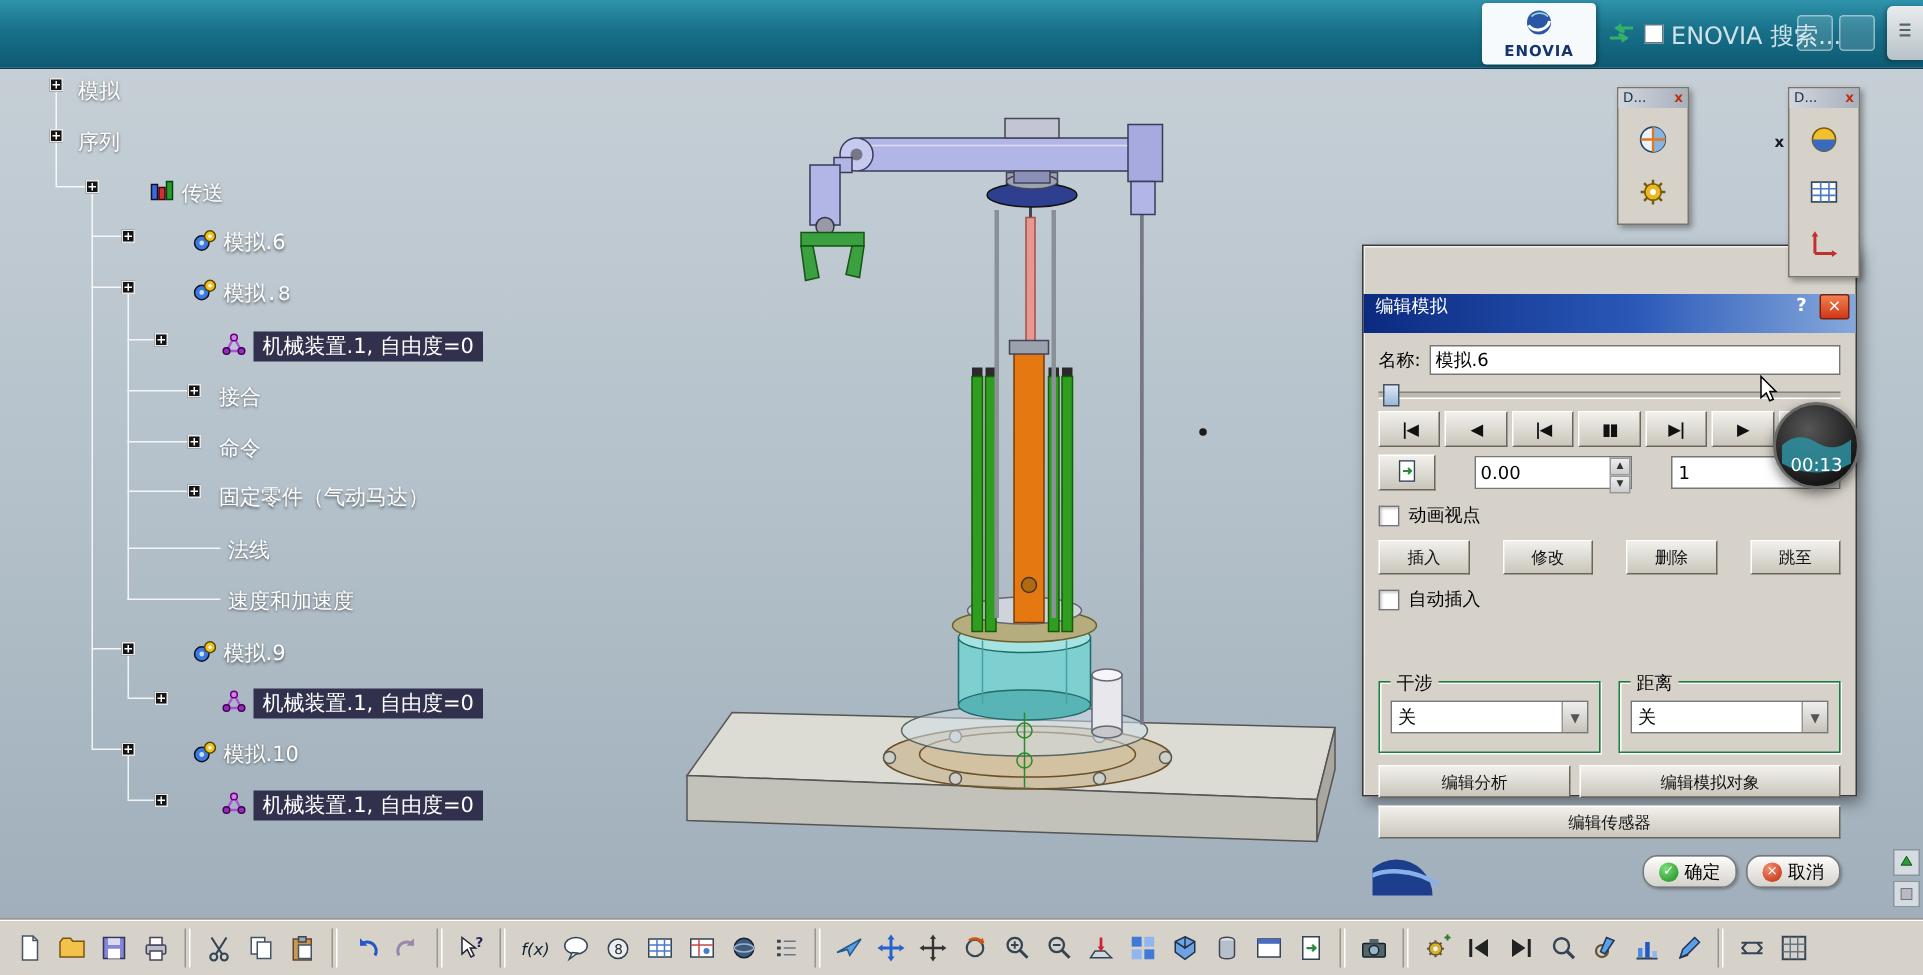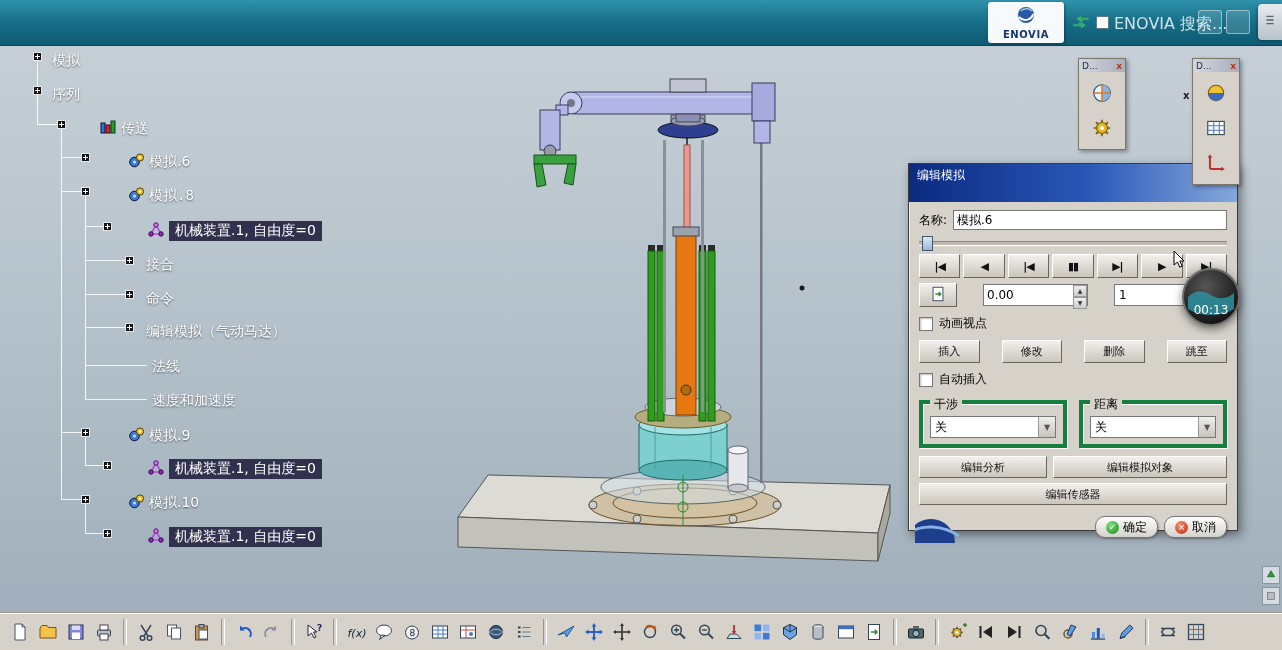--- a/index.html
+++ b/index.html
@@ -35,21 +35,21 @@
   .tplus{position:absolute;width:9px;height:9px;background:#141414;border:1px solid #e8e8e8;box-sizing:border-box;}
   .tplus:before{content:"";position:absolute;left:1px;right:1px;top:3px;height:1px;background:#fff;}
   .tplus:after{content:"";position:absolute;top:1px;bottom:1px;left:3px;width:1px;background:#fff;}
   .tline{position:absolute;background:rgba(255,255,255,.85);}
 
   
   .dlg{position:absolute;left:908px;top:118px;width:330px;height:368px;background:#d6d2ca;
     border:1px solid #3a3a3a;box-shadow:3px 4px 10px rgba(0,0,0,.45), inset 1px 1px 0 #f4f2ee;
     font-size:12px;color:#000;z-index:40;box-sizing:border-box;}
   .dlg-title{height:22px;background:linear-gradient(90deg,#0b2a80 0%,#2a58b8 55%,#85a8dc 100%);
-    display:flex;align-items:center;color:#fff;padding:0 4px 16px 8px;}
+    display:flex;align-items:flex-start;color:#fff;padding:0 4px 4px 8px;margin-top:32px;}
   .dlg-title .t{flex:1;}
   .btn-help{width:16px;text-align:center;color:#fff;font-weight:bold;cursor:default;}
   .btn-close{width:18px;height:15px;background:linear-gradient(180deg,#f08050,#d03818);
     border:1px solid #802008;color:#fff;font-size:11px;line-height:13px;text-align:center;
     border-radius:2px;margin-left:4px;cursor:default;}
   .dlg-body{padding:8px 10px 4px;}
   .row{display:flex;align-items:center;}
   .lblname{margin-right:6px;}
   input.txt{flex:1;height:18px;border:1px solid #777;background:#fff;font-size:12px;padding:0 3px;font-family:inherit;}
   .slider{position:relative;height:15px;margin:5px 0 4px;}
@@ -70,22 +70,22 @@
     background:linear-gradient(#eee,#ccc);border:1px solid #999;color:#333;}
   .combo{display:flex;height:22px;border:1px solid #777;background:#fff;flex:1;align-items:center;box-sizing:border-box;}
   .combo .val{flex:1;padding:0 4px;}
   .combo .arr{width:16px;align-self:stretch;background:linear-gradient(#eee,#c8c4ba);
     border-left:1px solid #999;display:flex;align-items:center;justify-content:center;font-size:8px;color:#555;}
   .chk-row{display:flex;align-items:center;gap:6px;margin:4px 0 8px;}
   .chk{width:12px;height:12px;background:#fff;border:1px solid #777;box-shadow:inset 1px 1px 2px rgba(0,0,0,.25);}
   .btn4{display:flex;gap:22px;margin:2px 0 8px;}
   .btn4 button{flex:1;height:23px;}
   .groups{display:flex;gap:12px;margin:12px 0 8px;}
-  .gbox{flex:1;position:relative;border:4px solid #15803d;box-shadow:inset 1px 1px 0 #fff,1px 1px 0 #fff;
-    padding:12px 7px 7px;height:48px;box-sizing:border-box;}
+  .gbox{flex:1;position:relative;border:1px solid #15803d;box-shadow:inset 1px 1px 0 #fff,1px 1px 0 #fff;
+    padding:12px 7px 7px;height:48px;box-sizing:border-box;margin-top:34px;}
   .gbox .gt{position:absolute;top:-8px;left:7px;background:#d6d2ca;padding:0 4px;}
   .gbox .combo{width:100%;}
   .btn2{display:flex;gap:6px;margin-bottom:5px;}
   .btn2 .ba{flex:0 0 128px;height:22px;}
   .btn2 .bb{flex:1;height:22px;}
   .wide{width:100%;height:22px;margin-bottom:6px;}
   .footer{position:relative;height:30px;}
   .planet{position:absolute;left:-4px;bottom:-2px;}
   .okc{position:absolute;right:0;bottom:3px;display:flex;gap:6px;}
   .okc button{height:22px;border-radius:10px;background:linear-gradient(180deg,#fdfdfb,#d4d2cc);
@@ -320,21 +320,21 @@
             </svg></span>
           <span class="lbl sel">机械装置.1, 自由度=0</span>
         </div>
         <div class="trow" style="left: 146px; top: 210px;">
           <span class="lbl">接合</span>
         </div>
         <div class="trow" style="left: 146px; top: 244px;">
           <span class="lbl">命令</span>
         </div>
         <div class="trow" style="left: 146px; top: 277px;">
-          <span class="lbl">编辑模拟（气动马达）</span>
+          <span class="lbl">固定零件（气动马达）</span>
         </div>
         <div class="trow" style="left: 152px; top: 312px;">
           <span class="lbl">法线</span>
         </div>
         <div class="trow" style="left: 152px; top: 346px;">
           <span class="lbl">速度和加速度</span>
         </div>
         <div class="trow" style="left: 128px; top: 381px;">
           <span><svg viewBox="0 0 16 16" width="16" height="16">
               <circle cx="6.5" cy="10" r="4.8" fill="#3a7ae0" stroke="#112"></circle>

